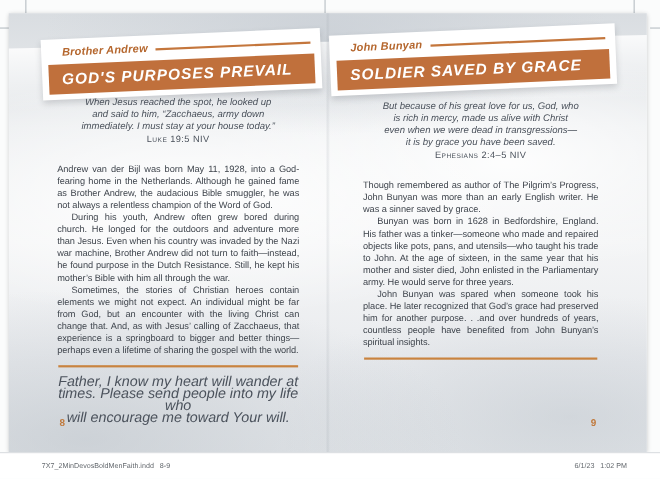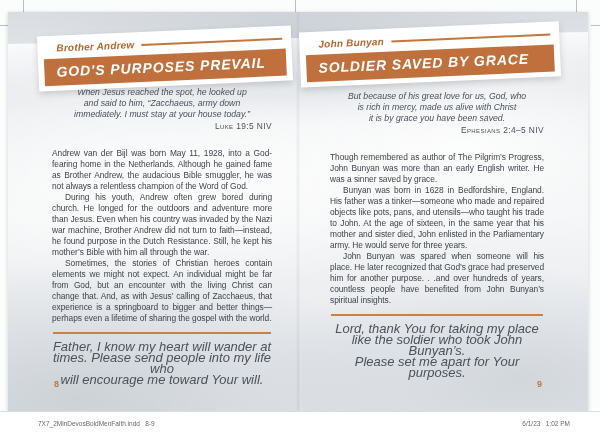--- a/index.html
+++ b/index.html
@@ -60,21 +60,21 @@
   .banner {
     background:#c0703c; color:#ffffff; font-weight:700; font-style:italic;
     font-size:14px; letter-spacing:0.9px; text-transform:uppercase;
     padding:5px 8px 6px 12px; white-space:nowrap;
   }
 
   
   .quote { margin-top:0; text-align:center; font-style:italic;
            font-size:8.7px; line-height:11px; color:#4a515b; }
   .page-right .quote { margin-top:8px; }
-  .quote-ref { margin-top:1px; text-align:right; font-size:8.4px; color:#4a515b;
+  .quote-ref { margin-top:1px; text-align:center; font-size:8.4px; color:#4a515b;
                font-variant:small-caps; letter-spacing:0.4px; }
 
   
   .bodytext { margin-top:17px; font-size:8.4px; line-height:11px;
               color:#3e444c; text-align:justify; letter-spacing:-0.05px; }
   .bodytext .para + .para { text-indent:13px; }
 
   .rule { height:2px; background:#c9833f; margin:8px 1px 7px; }
 
   .prayer { text-align:center; font-style:italic; font-size:13px;
@@ -150,36 +150,32 @@
             <span class="kicker">John Bunyan</span>
             <span class="kicker-line"></span>
           </div>
           <div class="banner">SOLDIER SAVED BY GRACE</div>
         </div>
       </div>
 
       <div class="quote">
           <div class="qline">But because of his great love for us, God, who</div>
           <div class="qline">is rich in mercy, made us alive with Christ</div>
+          <div class="qline">even when we were dead in transgressions—</div>
           <div class="qline">it is by grace you have been saved.</div>
         </div>
       <div class="quote-ref">Ephesians 2:4–5 NIV</div>
 
       <div class="bodytext">
           <div class="para">Though remembered as author of The Pilgrim’s Progress, John Bunyan was more than an early English writer. He was a sinner saved by grace.</div>
           <div class="para">Bunyan was born in 1628 in Bedfordshire, England. His father was a tinker—someone who made and repaired objects like pots, pans, and utensils—who taught his trade to John. At the age of sixteen, in the same year that his mother and sister died, John enlisted in the Parliamentary army. He would serve for three years.</div>
-          <div class="para">John Bunyan was spared when someone will his place. He later recognized that God’s grace had preserved him for another purpose. . .and over hundreds of years, countless people have benefited from John Bunyan’s spiritual insights.</div>
+          <div class="para">John Bunyan was spared when someone took his place. He later recognized that God’s grace had preserved him for another purpose. . .and over hundreds of years, countless people have benefited from John Bunyan’s spiritual insights.</div>
         </div>
 
       <div class="rule"></div>
-      <div class="prayer">
-          <div class="pline">Lord, thank You for taking my place</div>
-          <div class="pline">like the soldier who took John Bunyan’s.</div>
-          <div class="pline">Please set me apart for Your purposes.</div>
-        </div>
 
       <div class="pagenum">9</div>
     </div>
   </div>
 
   <div class="slug">
     <span class="slug-file">7X7_2MinDevosBoldMenFaith.indd   8-9</span>
     <span class="slug-date">6/1/23   1:02 PM</span>
   </div>
 </div>

